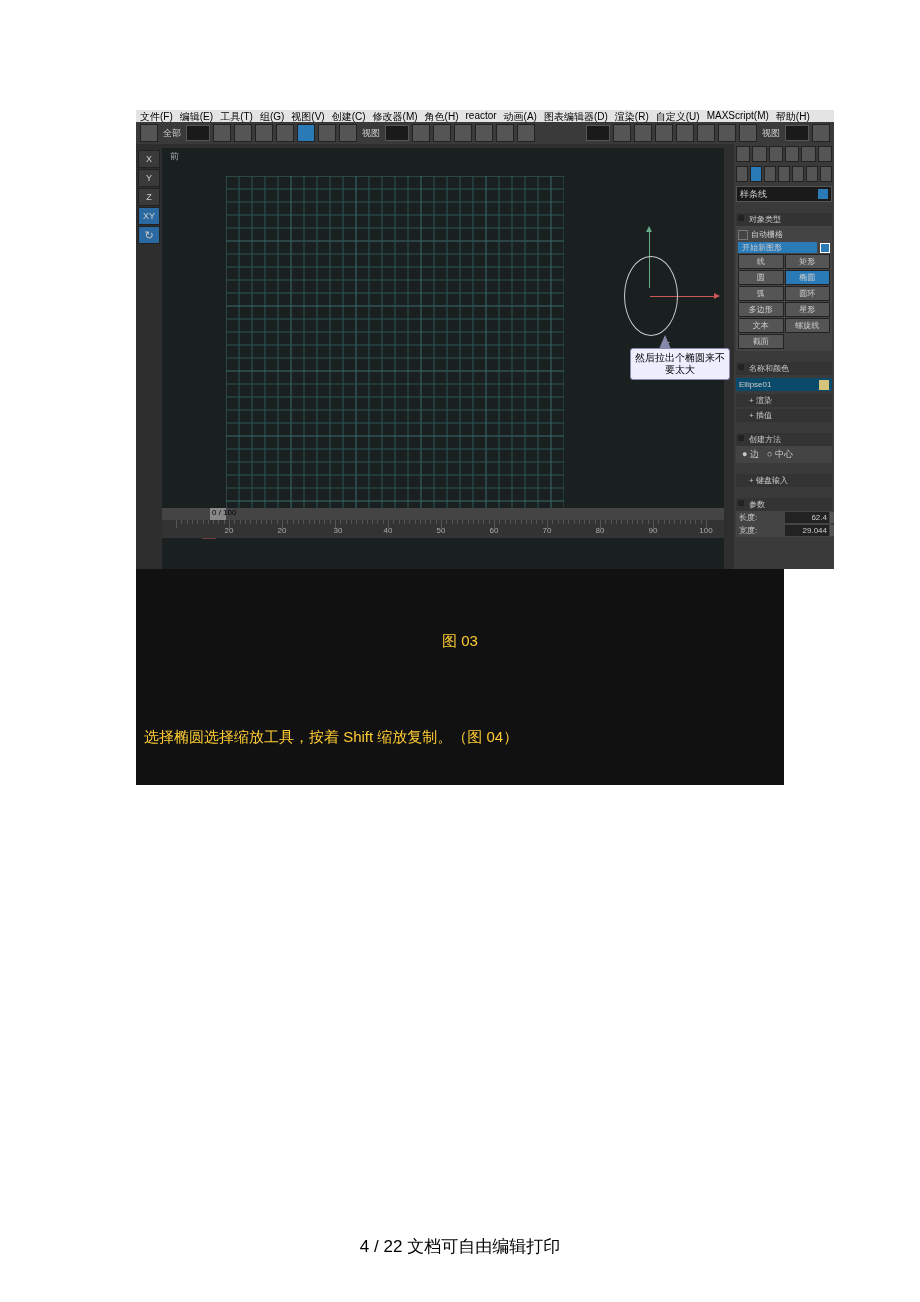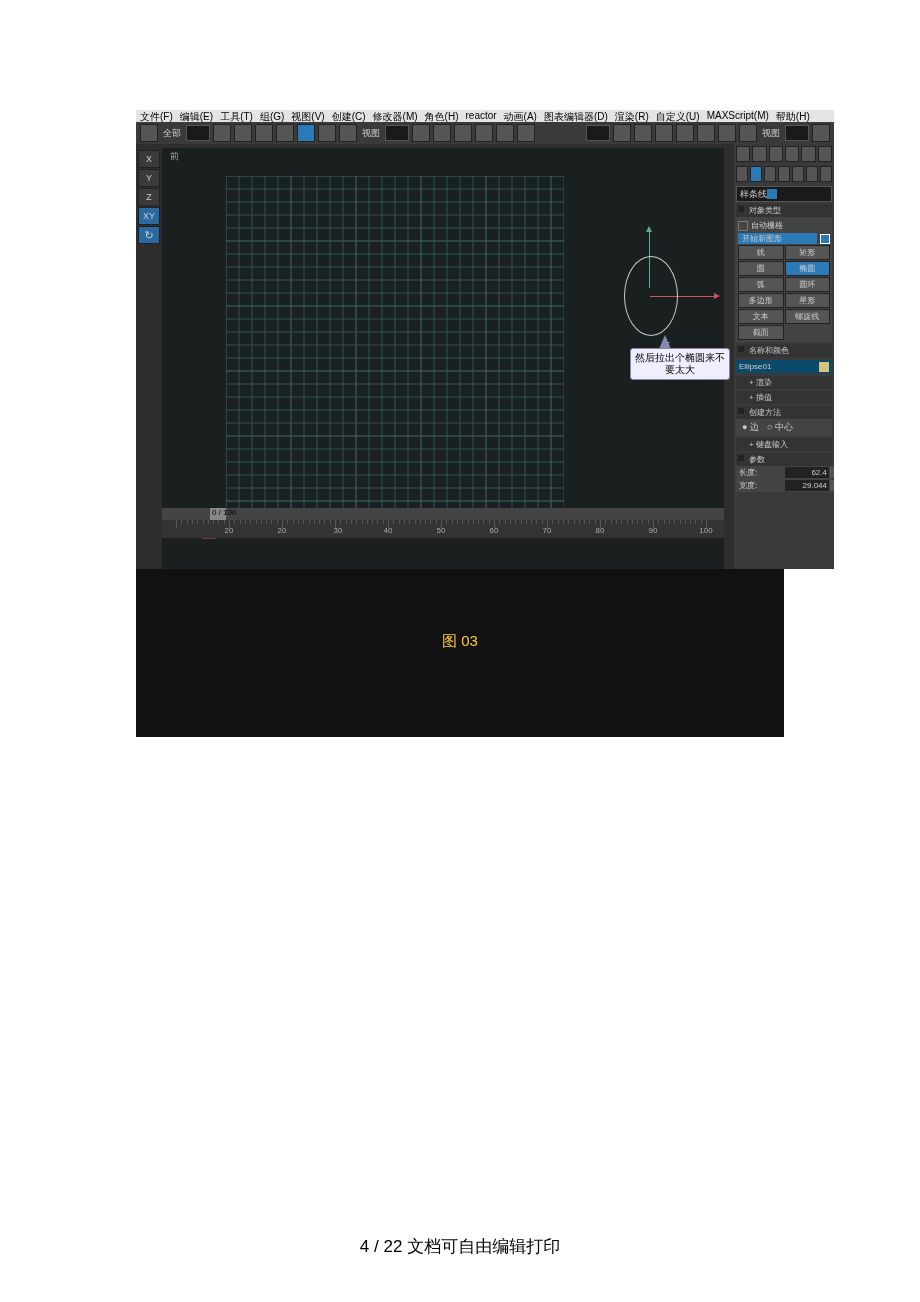--- a/index.html
+++ b/index.html
@@ -35,23 +35,23 @@
   .slider-text{position:absolute;left:50px;top:0;font-size:8px;color:#000}
   .timeline{position:absolute;left:26px;top:410px;width:562px;height:18px;background:#333}
   .timeline .tick{position:absolute;top:0;width:1px;height:6px;background:#555}
   .timeline .num{position:absolute;top:6px;font-size:8px;color:#aaa;transform:translateX(-50%)}
   .time-btn{position:absolute;left:28px;top:412px;width:12px;height:12px;background:#555;border:1px solid #222}
   .time-marker{position:absolute;left:48px;top:410px;width:6px;height:14px;background:#cc9933}
   .cmd-panel{position:absolute;right:0;top:34px;width:100px;bottom:0;background:#3a3a3a;font-size:9px;color:#ccc}
   .cp-row{display:flex;gap:2px;padding:2px}
   .cp-icon{width:14px;height:14px;background:#555;border:1px solid #222}
   .cp-icon.active{background:#2a7ab8}
-  .cp-drop{margin:2px;height:14px;background:#1a1a1a;border:1px solid #555;display:flex;align-items:center;padding:0 3px}
+  .cp-drop{margin:2px;height:14px;background:#1a1a1a;border:1px solid #555;display:flex;align-items:center;justify-content:space-between;padding:0 3px}
   .cp-drop .arrow{width:10px;height:10px;background:#2a7ab8}
-  .cp-rollout{margin:2px 2px;background:#444}
+  .cp-rollout{margin:11px 2px;background:#444}
   .cp-title{background:#333;padding:1px 3px;font-size:8px;position:relative}
   .cp-title .minus{position:absolute;left:2px;top:2px;width:6px;height:6px;background:#222}
   .cp-body{padding:2px}
   .cp-chk-row{display:flex;align-items:center;gap:3px;font-size:8px;padding:1px 0}
   .cp-btn-grid{display:grid;grid-template-columns:1fr 1fr;gap:1px}
   .cp-btn{background:#555;border:1px solid #222;font-size:8px;text-align:center;padding:1px 0;white-space:nowrap;overflow:hidden}
   .cp-btn.sel{background:#2a7ab8}
   .cp-name-input{margin:3px 2px;height:13px;background:#0a4a6a;display:flex;align-items:center;padding:0 3px;font-size:8px;justify-content:space-between}
   .cp-swatch{width:10px;height:10px;background:#d4c47a}
   .cp-param{display:flex;justify-content:space-between;align-items:center;padding:1px 3px;font-size:8px}
@@ -410,20 +410,21 @@
         </div>
       </div>
     </div>
 
   </div>
 
   <div class="under-block">
     <div class="ub-spacer"></div>
     <div class="ub-caption">图 03</div>
     <div class="ub-gap"></div>
+    <div class="ub-text">选择椭圆选择缩放工具，按着 Shift 缩放复制。（图 04）</div>
     <div class="ub-bottom"></div>
   </div>
 
 </div>
 
 <div class="footer">
   <span>4</span>
   <span> / </span>
   <span>22</span>
   <span> </span>

